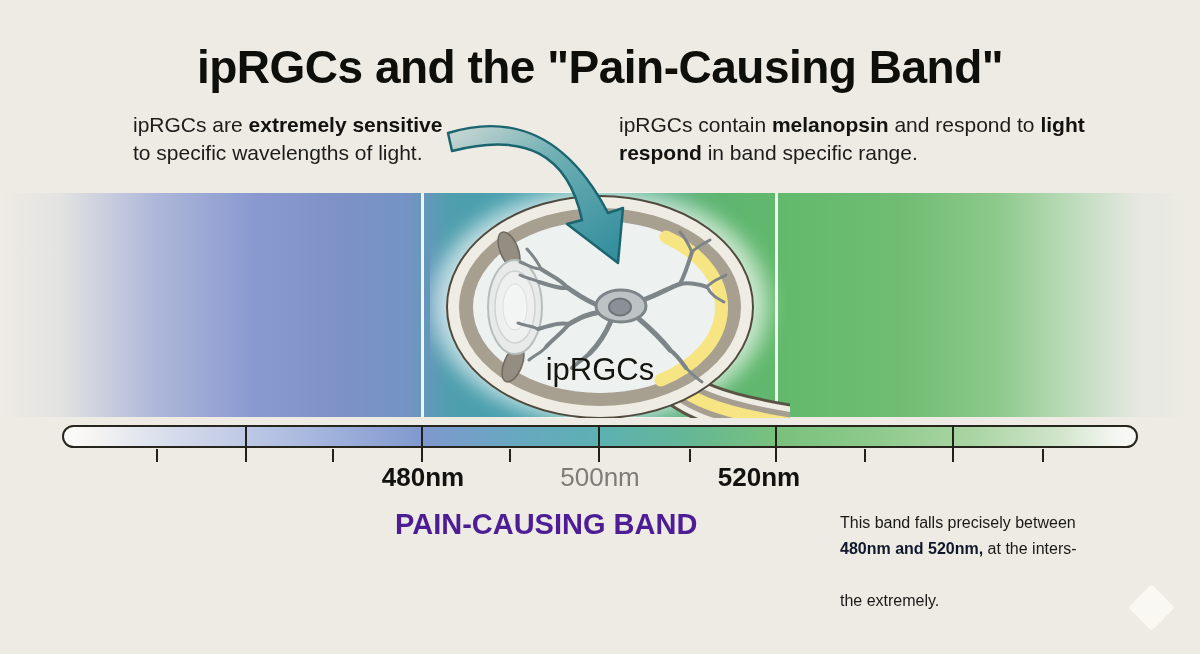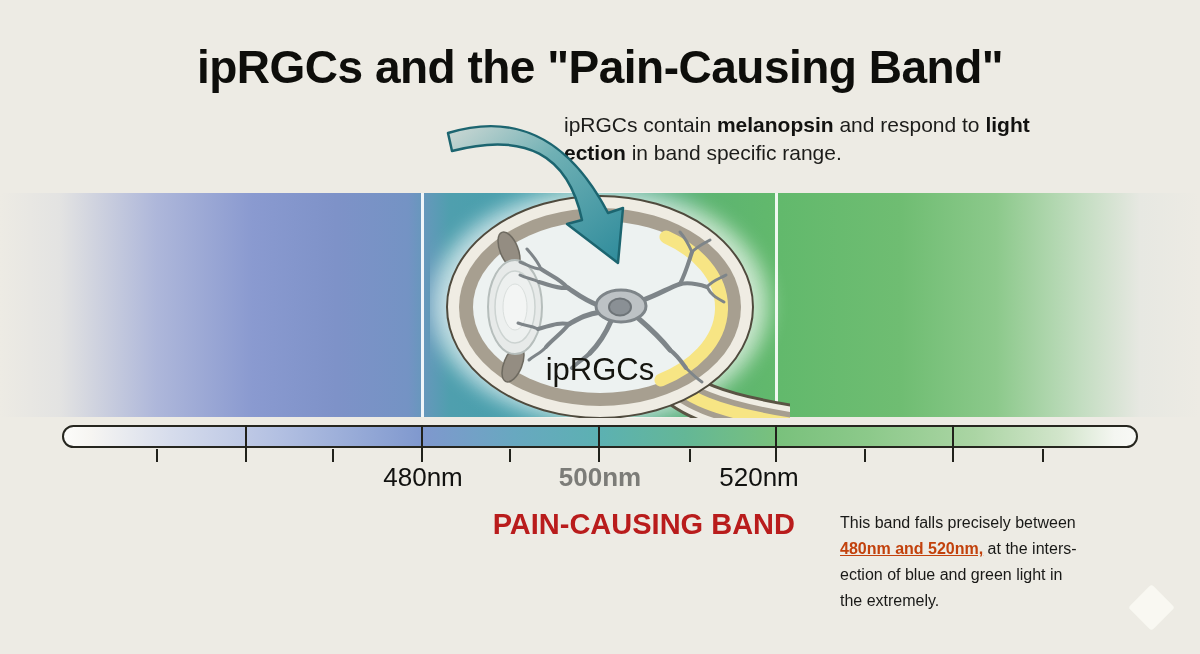--- a/index.html
+++ b/index.html
@@ -8,21 +8,21 @@
     background:#edebe4; overflow:hidden;
     font-family:"Liberation Sans", sans-serif; color:#111;
   }
   .title{
     position:absolute; left:0; top:40px; width:1200px; margin:0;
     text-align:center; font-size:46px; font-weight:bold; letter-spacing:-0.5px; color:#0e0e0b;
   }
   .sub{ position:absolute; font-size:21px; line-height:28px; color:#1c1c1a;}
   .sub b{color:#121210;}
   .sub-left{ left:133px; top:111px; }
-  .sub-right{ left:564px; top:111px; width:480px; }
+  .sub-right{ left:619px; top:111px; width:480px; }
 
   .band{
     position:absolute; left:0; top:193px; width:1200px; height:224px; z-index:1;
     background:linear-gradient(90deg,
       #edebe4 0%, #e3e3e2 5%, #aeb7da 13%, #8a9ad0 21%, #7e92c8 28%,
       #7493c4 34%, #4f9fae 37.5%, #47a0ac 44%, #48a49a 50%,
       #54ad82 55%, #5db471 59%, #62b96c 65%, #6fbd72 75%,
       #8cc98b 83%, #c2ddc0 90%, #e7e8e2 95%, #edebe4 100%);
   }
   .divider{ position:absolute; top:193px; height:224px; width:3px;
@@ -38,46 +38,50 @@
     background:linear-gradient(90deg,
       #fcfcfa 0%, #f6f5f2 2.5%, #d6dcec 10%, #b3c0e2 20%, #7f98ce 33.5%,
       #68a8c0 42%, #5cb1b2 50%, #64b796 58%, #79c17c 66.5%,
       #8cc98a 75%, #abd5a4 85%, #d2e5cb 93%, #f4f6f1 98%, #f8f9f6 100%);
   }
   .tick{ position:absolute; width:2px; background:#21211b; z-index:6; }
   .tick.major{ top:425px; height:37px; }
   .tick.minor{ top:449px; height:13px; }
 
   .wl{ position:absolute; top:462px; transform:translateX(-50%);
-       font-size:26px; font-weight:normal; color:#121210; z-index:6; white-space:nowrap;}
-  .wl.muted{ font-weight:bold; color:#7c7c78; }
+       font-size:26px; font-weight:bold; color:#121210; z-index:6; white-space:nowrap;}
+  .wl.muted{ font-weight:normal; color:#7c7c78; }
 
-  .caption{ position:absolute; left:395px; top:507px; width:400px; text-align:right;
-    font-size:29px; font-weight:bold; line-height:35px; color:#b91c1c;}
+  .caption{ position:absolute; left:395px; top:507px; width:400px; text-align:left;
+    font-size:29px; font-weight:bold; line-height:35px; color:#4c1d95;}
 
   .note{ position:absolute; left:840px; top:510px; width:320px;
     font-size:16px; line-height:26px; color:#191917;}
-  .note b{color:#c2410c;text-decoration:underline;}
+  .note b{color:#0f172a;}
 
   .diamond{
     position:absolute; left:1135px; top:591px; width:33px; height:33px;
     background:#faf9f3; opacity:0.9; transform:rotate(45deg); border-radius:3px; z-index:2;
   }
 </style>
 </head>
 <body>
 
 <div class="canvas">
 
   <h1 class="title">ipRGCs and the "Pain-Causing Band"</h1>
 
+  <div class="sub sub-left">
+    <span>ipRGCs are </span><b>extremely sensitive</b><br>
+    <span>to specific wavelengths of light.</span>
+  </div>
 
   <div class="sub sub-right">
     <span>ipRGCs contain </span><b>melanopsin</b><span> and respond to </span><b>light</b><br>
-    <b>ection</b><span> in band specific range.</span>
+    <b>respond</b><span> in band specific range.</span>
   </div>
 
   <div class="band"></div>
   <div class="divider d480"></div>
   <div class="divider d520"></div>
 
   <svg class="eye" width="360" height="226" viewBox="0 0 360 226">
     <defs>
       <filter id="blur8" x="-40%" y="-40%" width="180%" height="180%">
           <feGaussianBlur stdDeviation="9"></feGaussianBlur>
@@ -171,19 +175,19 @@
   <div class="wl muted" style="left:600px">500nm</div>
   <div class="wl" style="left:759px">520nm</div>
 
   <div class="caption">
     <div>PAIN-CAUSING BAND</div>
   </div>
 
   <div class="note">
     <span>This band falls precisely between</span><br>
     <b>480nm and 520nm,</b><span> at the inters-</span><br>
-    <span>ection of blue and green light in</span><br>
+    <br>
     <span>the extremely.</span>
   </div>
 
   <div class="diamond"></div>
 
 </div>
 
 </body></html>

